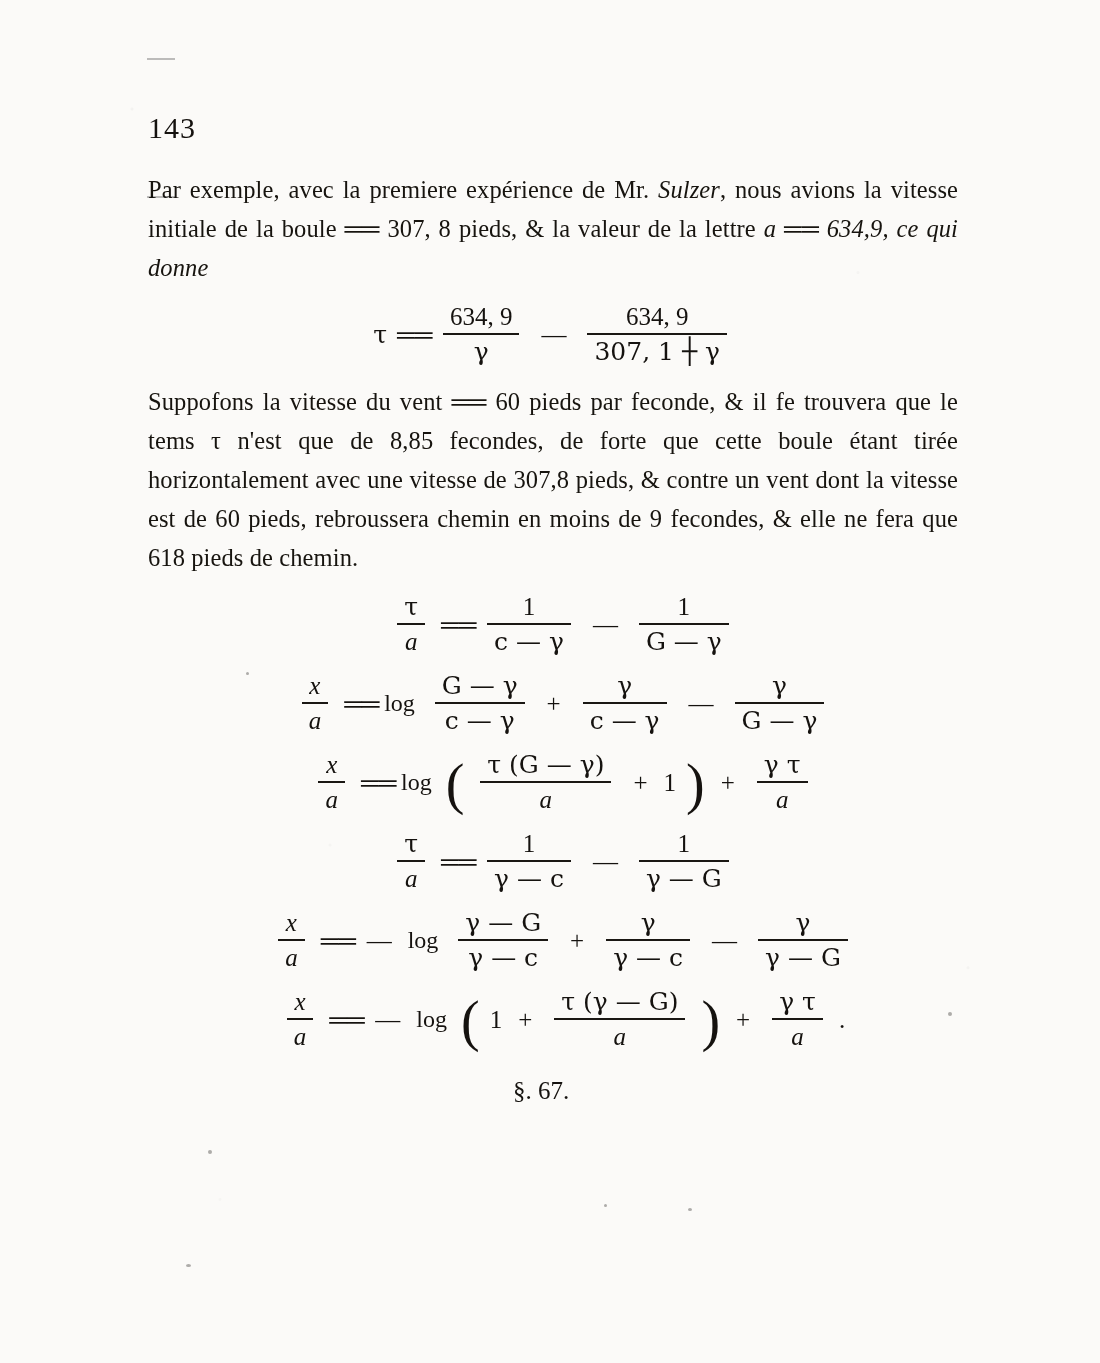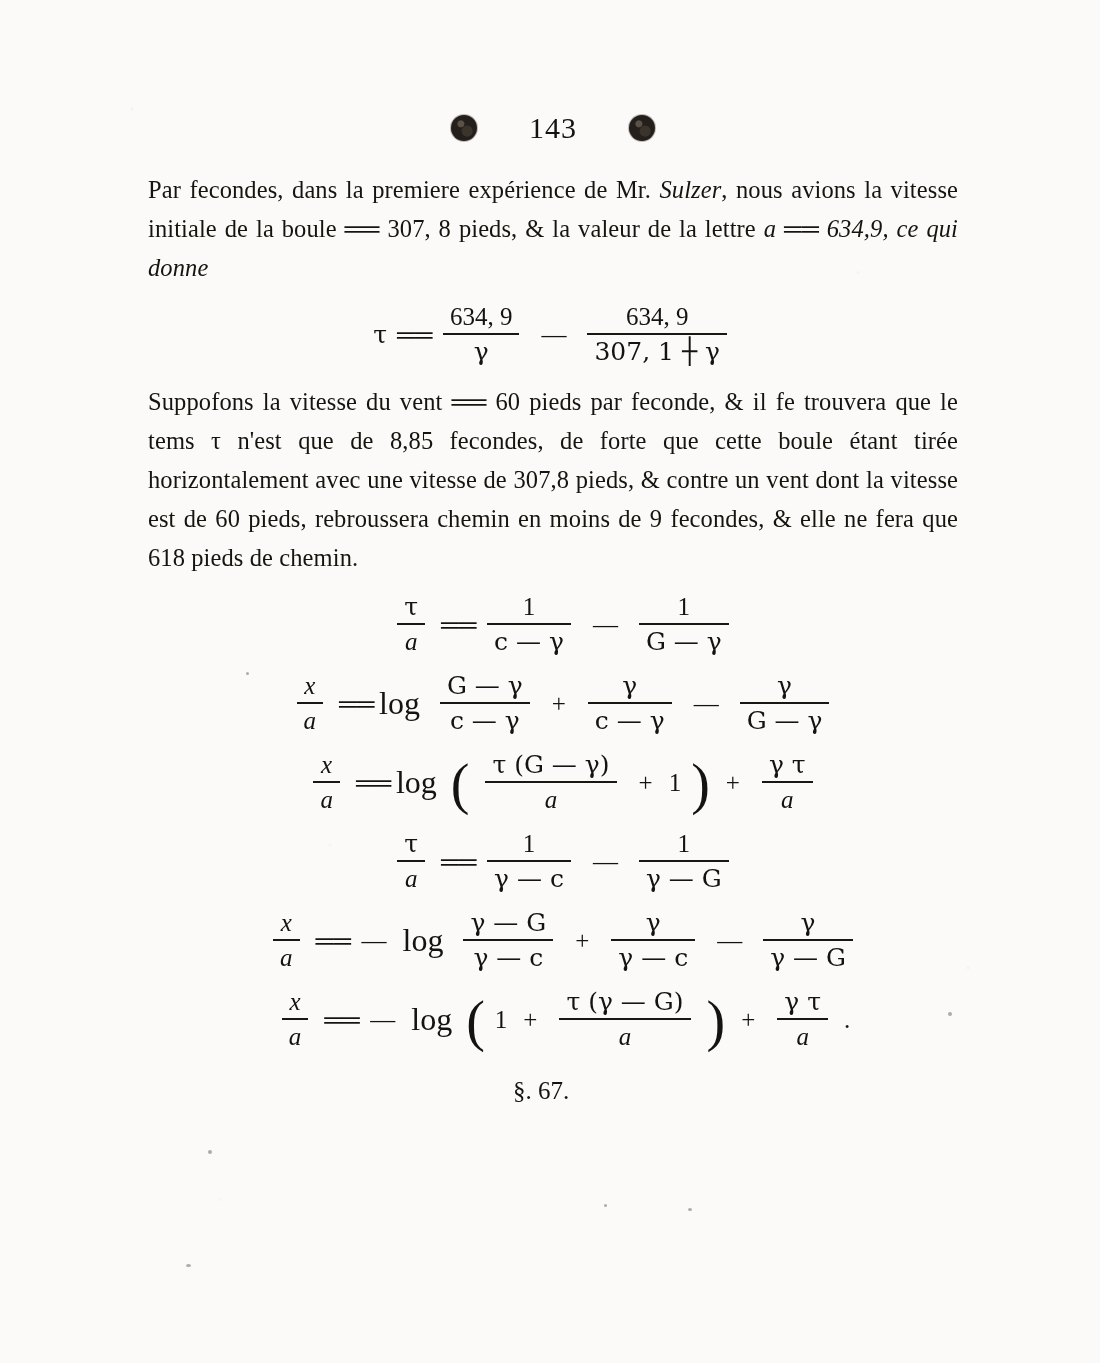--- a/index.html
+++ b/index.html
@@ -37,25 +37,25 @@
   .content {
     position: absolute;
     left: 148px;
     top: 100px;
     width: 810px;
   }
 
   
   .header {
     display: flex;
-    align-items: center;
     justify-content: center;
     gap: 52px;
     height: 56px;
     margin-bottom: 14px;
+    flex-direction: column;
   }
   .ornament {
     width: 26px;
     height: 26px;
     border-radius: 50%;
     background:
       radial-gradient(circle at 38% 34%, #5a5148 0 3px, transparent 4px),
       radial-gradient(circle at 62% 62%, #3b342d 0 5px, transparent 6px),
       #241f1a;
     box-shadow: 0 0 0 1px rgba(0,0,0,0.25);
@@ -120,21 +120,21 @@
   .minus-long { letter-spacing: -1px; }
   .gk { font-family: "DejaVu Serif", serif; }
   .paren {
     font-size: 56px;
     line-height: 0.55;
     font-family: "Liberation Serif", serif;
     display: inline-block;
     transform: translateY(2px);
     font-weight: 300;
   }
-  .log { font-size: 32px; padding-right: 4px; }
+  .log { font-size: 24px; padding-right: 4px; }
 
   
   .footer {
     margin-top: 26px;
     text-align: center;
     padding-right: 24px;
     font-size: 25px;
     color: #15120f;
   }
 
@@ -151,21 +151,21 @@
 
 <div class="page">
   <div class="content">
 
     <div class="header">
       <span class="ornament"></span>
       <span class="folio">143</span>
       <span class="ornament"></span>
     </div>
 
-    <p class="para"><span>Par fecondes, dans la premiere expérience de Mr. </span><span class="it">Sulzer</span><span>, nous avions la vitesse initiale de la boule ══ 307, 8 pieds, &amp; la valeur de la lettre </span><span class="it">a ══ 634,9,  ce qui donne</span></p>
+    <p class="para"><span>Par exemple, avec la premiere expérience de Mr. </span><span class="it">Sulzer</span><span>, nous avions la vitesse initiale de la boule ══ 307, 8 pieds, &amp; la valeur de la lettre </span><span class="it">a ══ 634,9,  ce qui donne</span></p>
 
     <div class="eq">
       <span class="gk">τ</span>
       <span class="eqsign">══</span>
       <span class="frac">
         <span class="num">634, 9</span>
         <span class="bar"></span>
         <span class="den gk">γ</span>
       </span>
       <span class="op minus-long">—</span>

